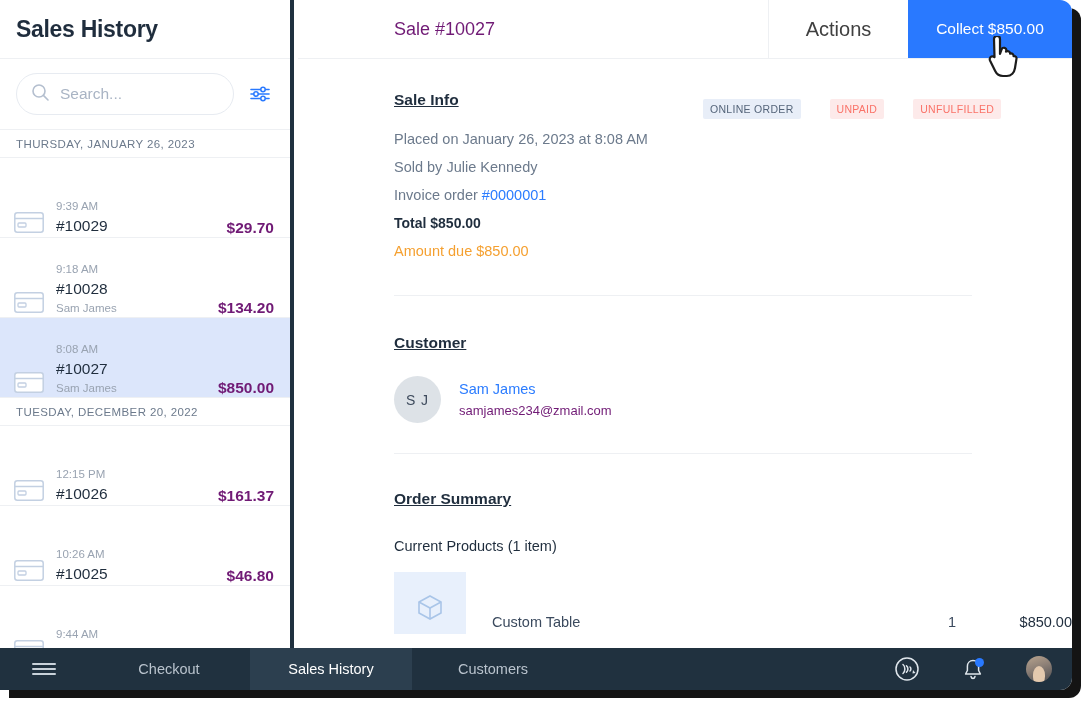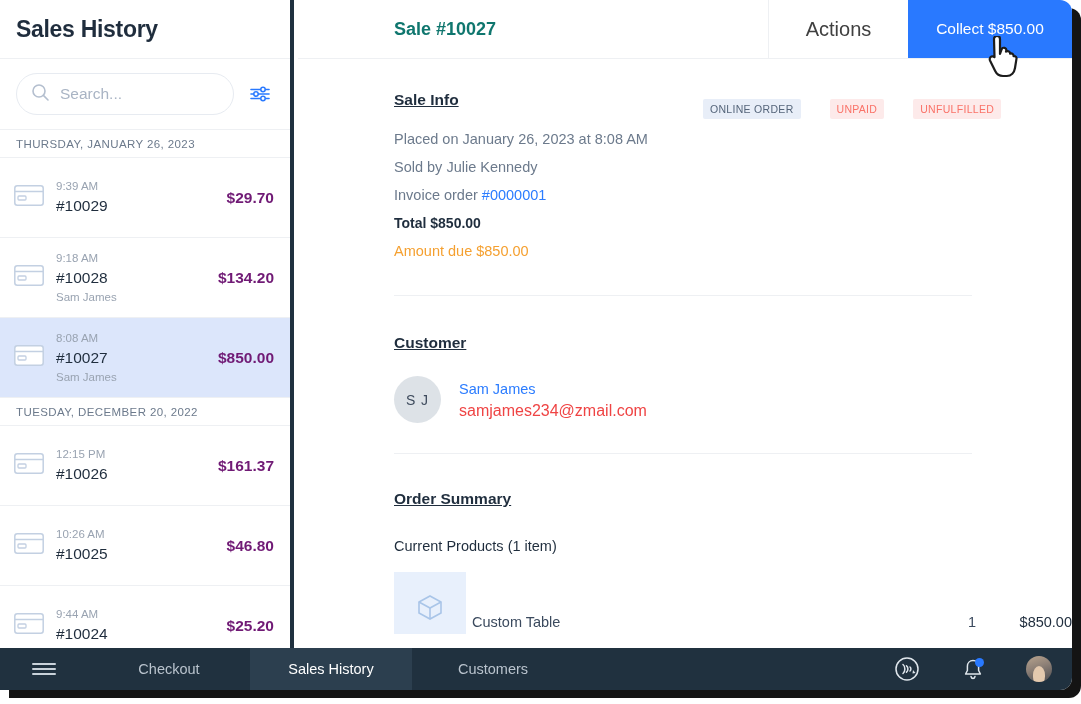--- a/index.html
+++ b/index.html
@@ -86,21 +86,21 @@
     padding: 0 16px;
     font-size: 11.5px;
     letter-spacing: 0.4px;
     color: #6c7a8c;
     background: #fff;
     border-bottom: 1px solid #eef0f3;
   }
   .sale-row {
     position: relative;
     height: 80px;
-    display: flex; align-items: center;
+    display: flex; align-items: flex-end;
     padding: 0 16px 0 14px;
     border-bottom: 1px solid #eef0f3;
     background: #ffffff;
     cursor: pointer;
   }
   .sale-row.selected { background: #dce6fb; }
   .card-icon { width: 30px; flex: 0 0 30px; margin-right: 12px; }
   .sale-main { flex: 1; display: flex; flex-direction: column; justify-content: center; }
   .sale-time { font-size: 11.5px; color: #99a3b1; line-height: 17px; }
   .sale-id   { font-size: 15.5px; color: #1f2d3d; line-height: 22px; font-weight: normal;}
@@ -118,21 +118,21 @@
   .detail-header {
     position: relative;
     height: 59px;
     display: flex; align-items: stretch;
     border-bottom: 1px solid #eef0f3;
   }
   .detail-title {
     flex: 1;
     display: flex; align-items: center;
     padding-left: 96px;
-    font-size: 18px; font-weight: bold; color: #0f766e;
+    font-size: 18px; font-weight: normal; color: #701a75;
   }
   .actions-btn {
     width: 140px;
     display: flex; align-items: center; justify-content: center;
     font-size: 20px; color: #404040;
     border-left: 1px solid #eef0f3;
     cursor: pointer;
     background: #fff;
   }
   .collect-btn {
@@ -174,30 +174,30 @@
 
   .customer-sec { padding-top: 38px; }
   .customer-row { display: flex; align-items: center; gap: 18px; margin-top: 24px; }
   .avatar-circle {
     width: 47px; height: 47px; border-radius: 50%;
     background: #dde2e7;
     display: flex; align-items: center; justify-content: center;
     font-size: 14px; color: #3d4a5c; letter-spacing: 1px;
   }
   .cust-name { font-size: 14.5px; color: #2b7cff; line-height: 22px; }
-  .cust-email { font-size: 16px; color: #ef4444; line-height: 22px; }
+  .cust-email { font-size: 13px; color: #701a75; line-height: 22px; }
 
   .order-sec { padding-top: 36px; }
   .current-products {
     font-size: 14.5px; color: #1f2d3d; margin-top: 30px;
   }
   .product-row {
     display: flex; align-items: center;
     margin-top: 18px;
-    gap: 6px;
+    gap: 26px;
   }
   .product-thumb {
     width: 72px; height: 62px;
     background: #e8f0fc;
     display: flex; align-items: flex-end; justify-content: center;
     padding-bottom: 8px;
   }
   .product-name { flex: 1; font-size: 14.5px; color: #3b4a5e; padding-top: 38px; }
   .product-qty  { font-size: 14.5px; color: #3b4a5e; padding-top: 38px; width: 26px; text-align: right;}
   .product-price{ font-size: 14.5px; color: #1f2d3d; padding-top: 38px; width: 90px; text-align: right; }

